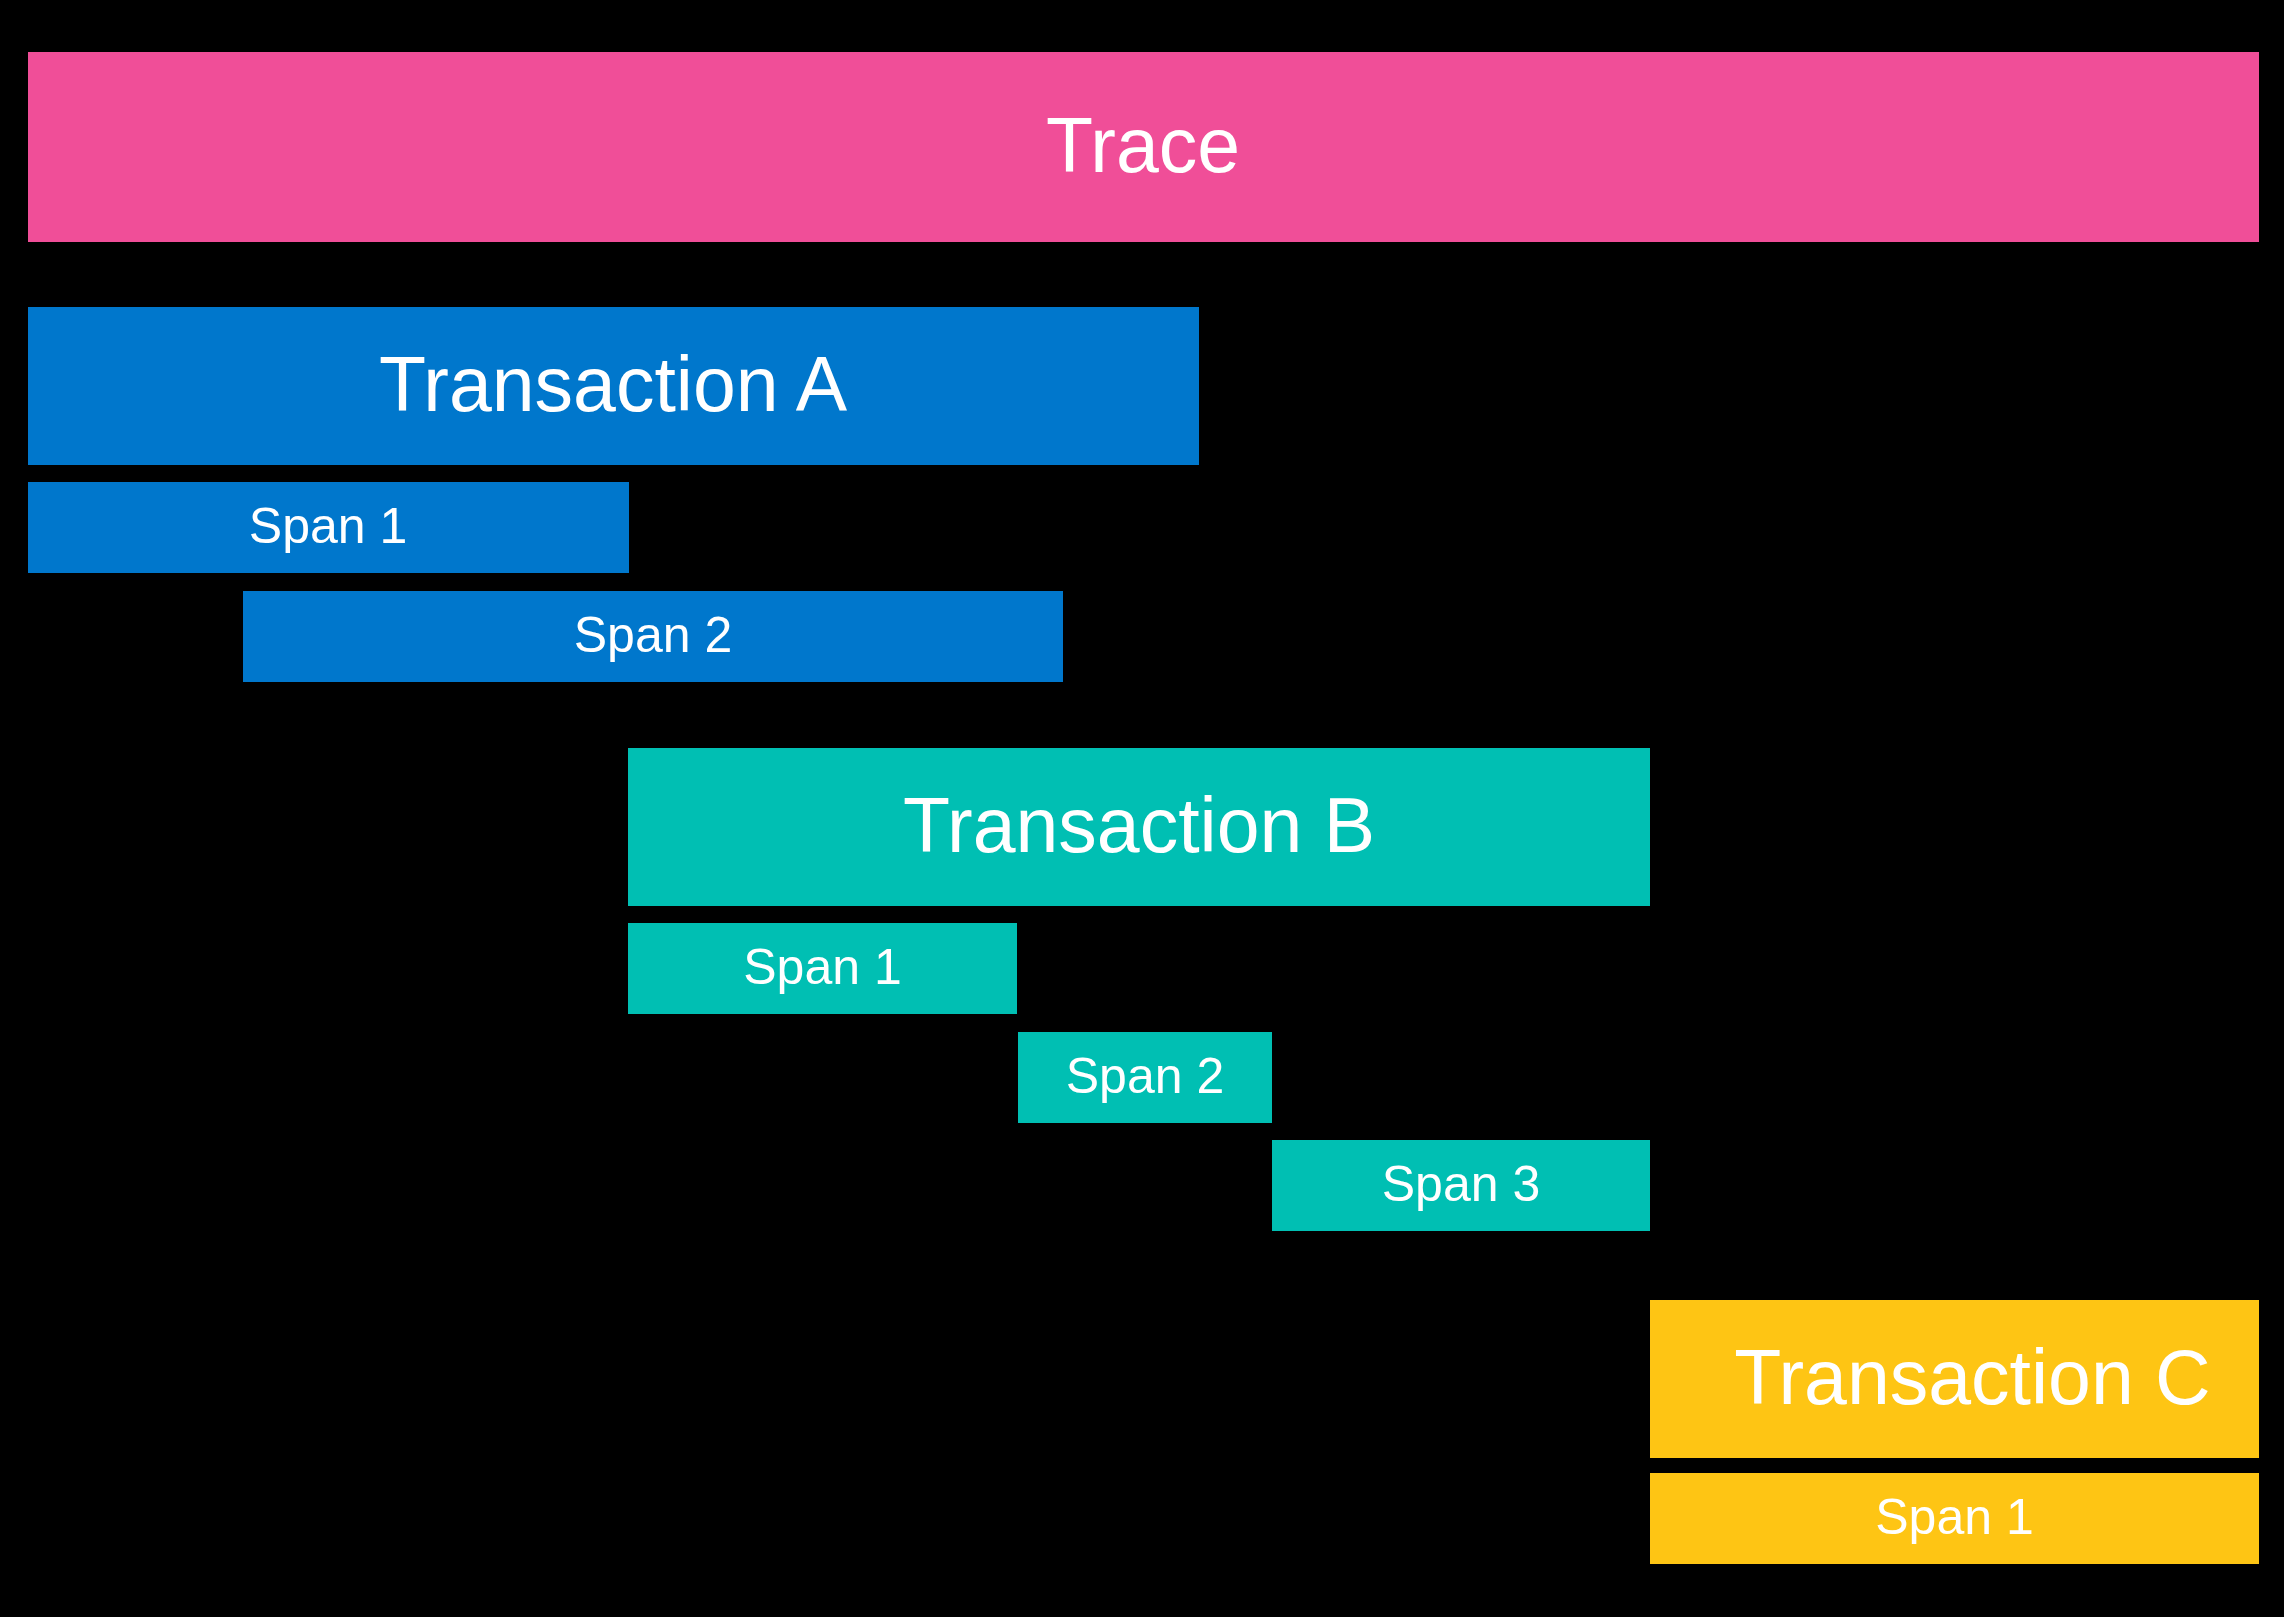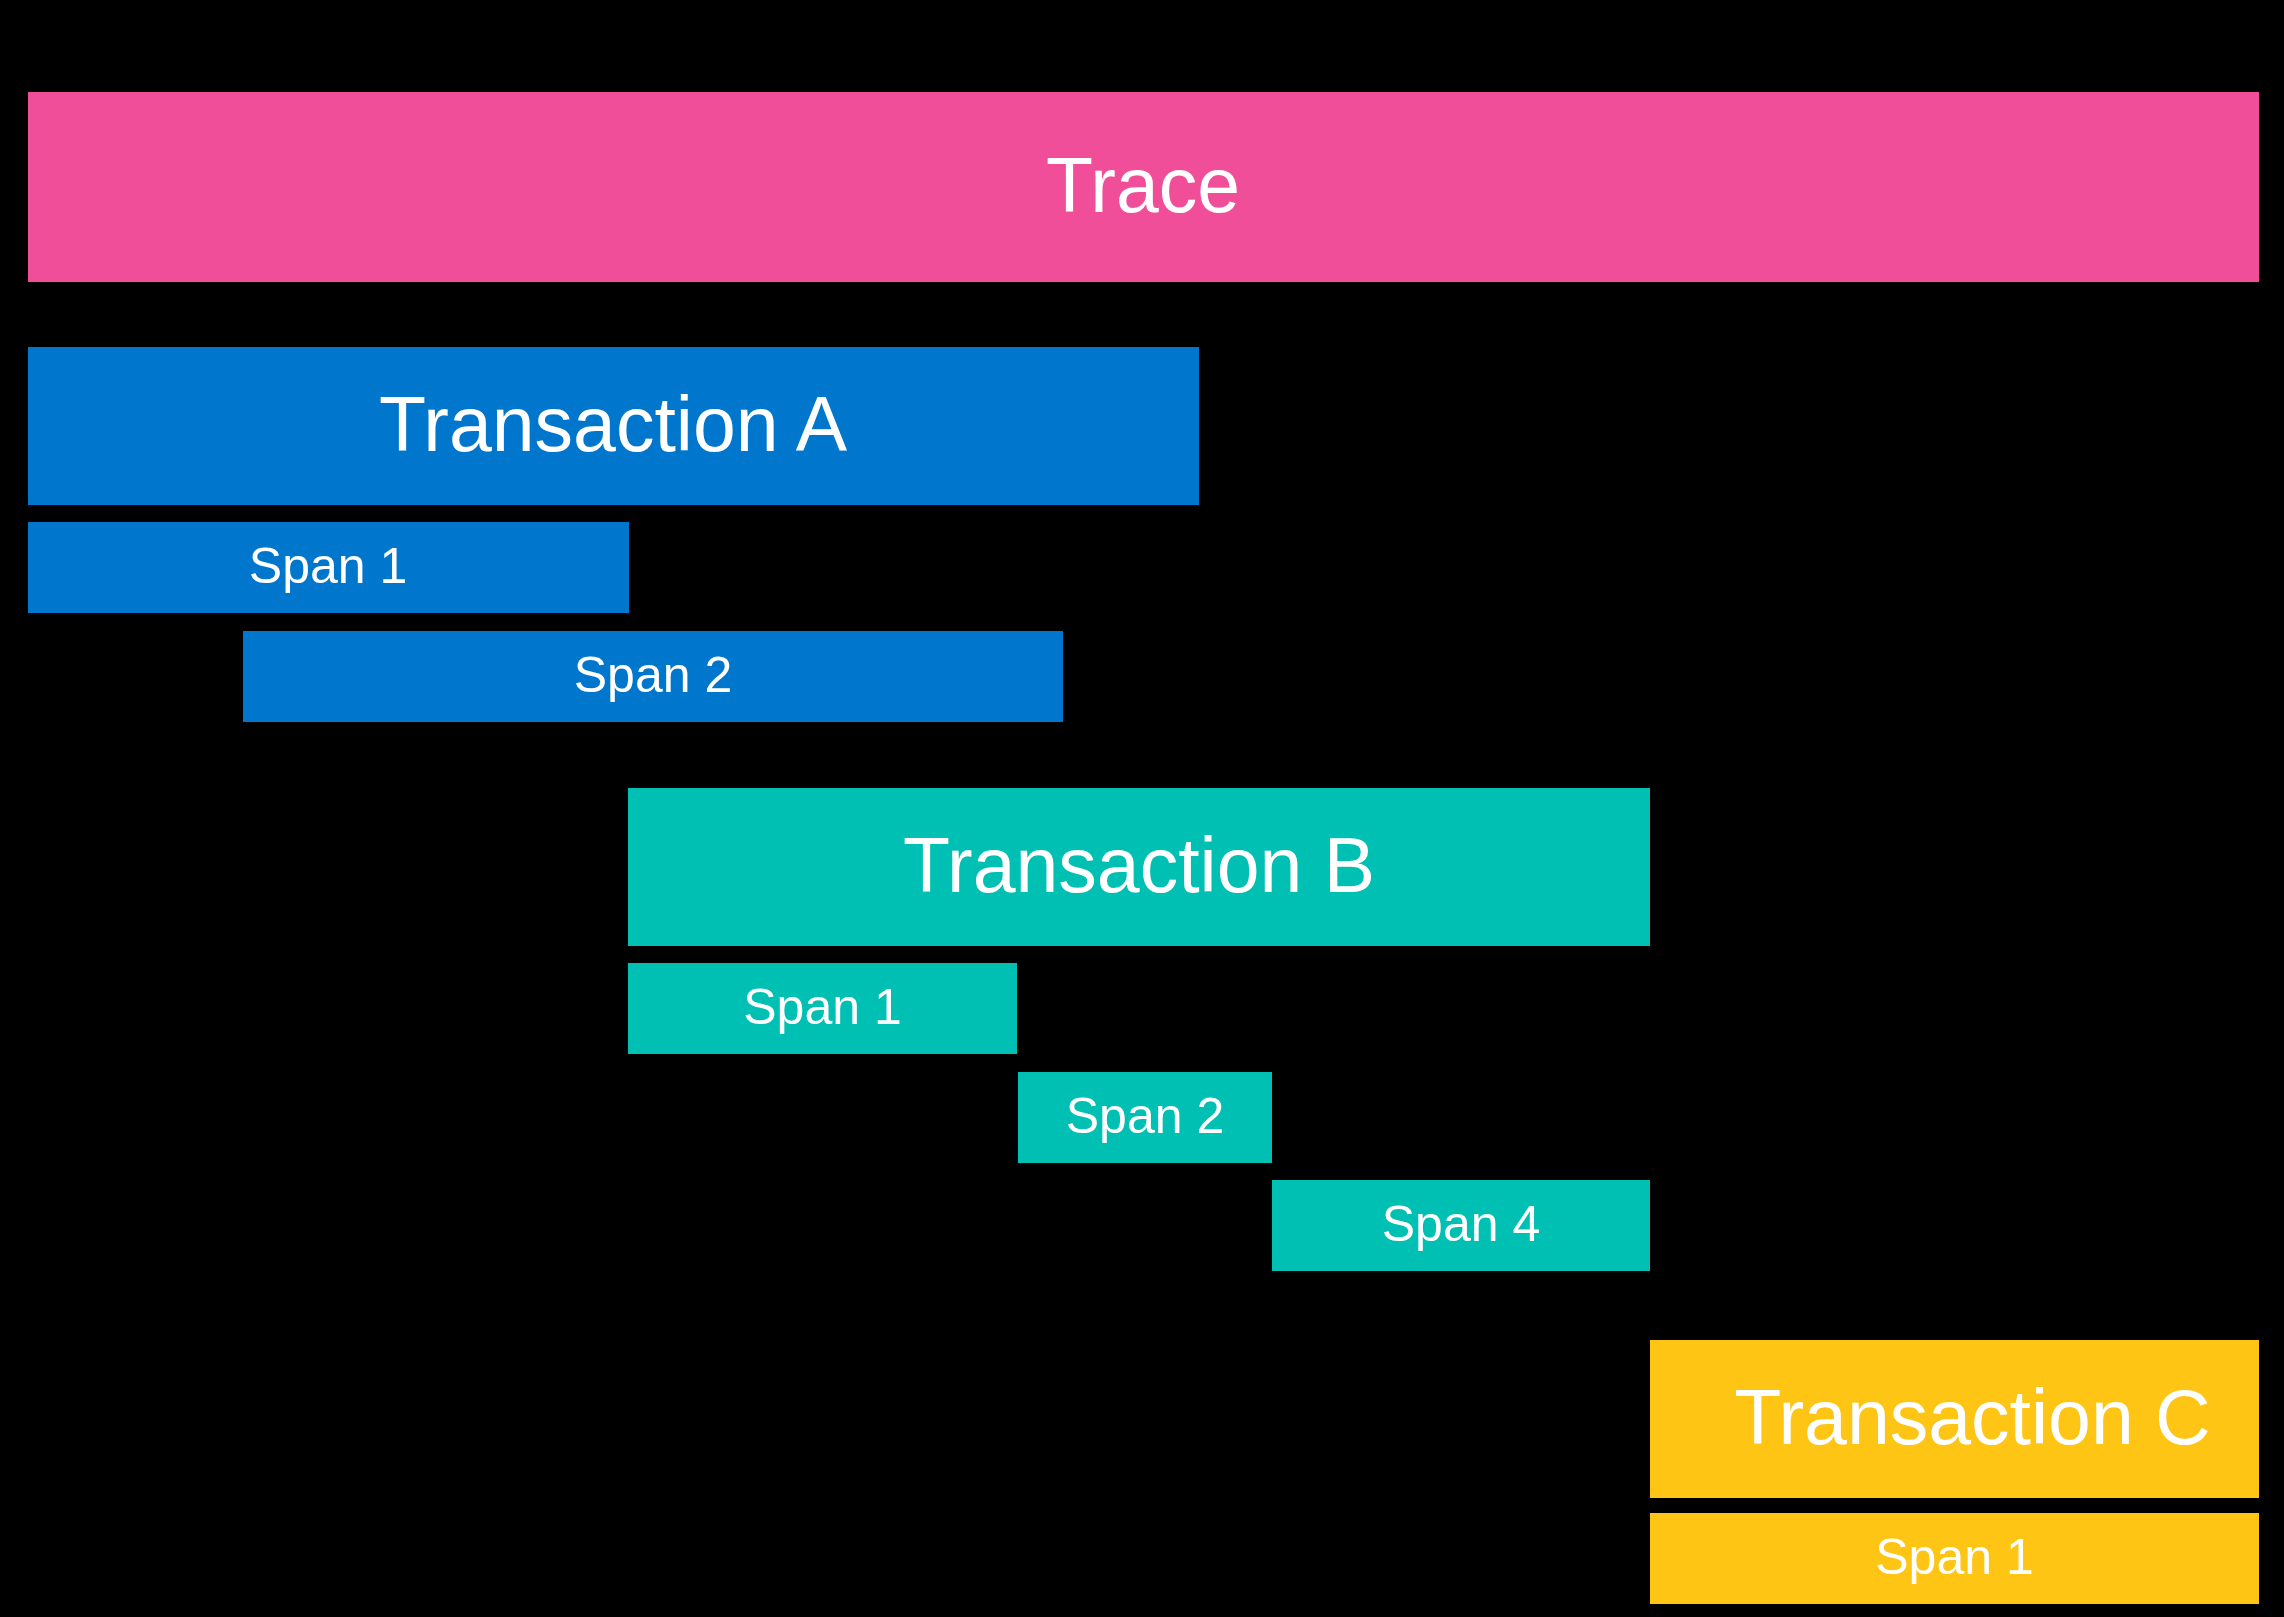--- a/index.html
+++ b/index.html
@@ -14,21 +14,20 @@
     background: #000000;
     overflow: hidden;
     font-family: "Liberation Sans", "DejaVu Sans", sans-serif;
   }
   .bar {
     position: absolute;
     display: flex;
     align-items: center;
     justify-content: center;
     box-sizing: border-box;
-    margin-top: 40px;
   }
   .bar-label {
     color: #FFFFFF;
     font-weight: 500;
     line-height: 1;
     white-space: nowrap;
     transform: translateY(-1.6px);
   }
   .heading .bar-label {
     font-size: 77px;
@@ -64,21 +63,21 @@
 
   <div class="bar span-bar" style="left: 628px; top: 923px; width: 389px; height: 91px; background: rgb(0, 191, 179);">
     <span class="bar-label">Span 1</span>
   </div>
 
   <div class="bar span-bar" style="left: 1018px; top: 1032px; width: 254px; height: 91px; background: rgb(0, 191, 179);">
     <span class="bar-label">Span 2</span>
   </div>
 
   <div class="bar span-bar" style="left: 1272px; top: 1140px; width: 378px; height: 91px; background: rgb(0, 191, 179);">
-    <span class="bar-label">Span 4</span>
+    <span class="bar-label">Span 3</span>
   </div>
 
   <div class="bar heading" style="left: 1650px; top: 1300px; width: 609px; height: 158px; background: rgb(254, 197, 20); padding-left: 36px;">
     <span class="bar-label">Transaction C</span>
   </div>
 
   <div class="bar span-bar" style="left: 1650px; top: 1473px; width: 609px; height: 91px; background: rgb(254, 197, 20);">
     <span class="bar-label">Span 1</span>
   </div>
 

